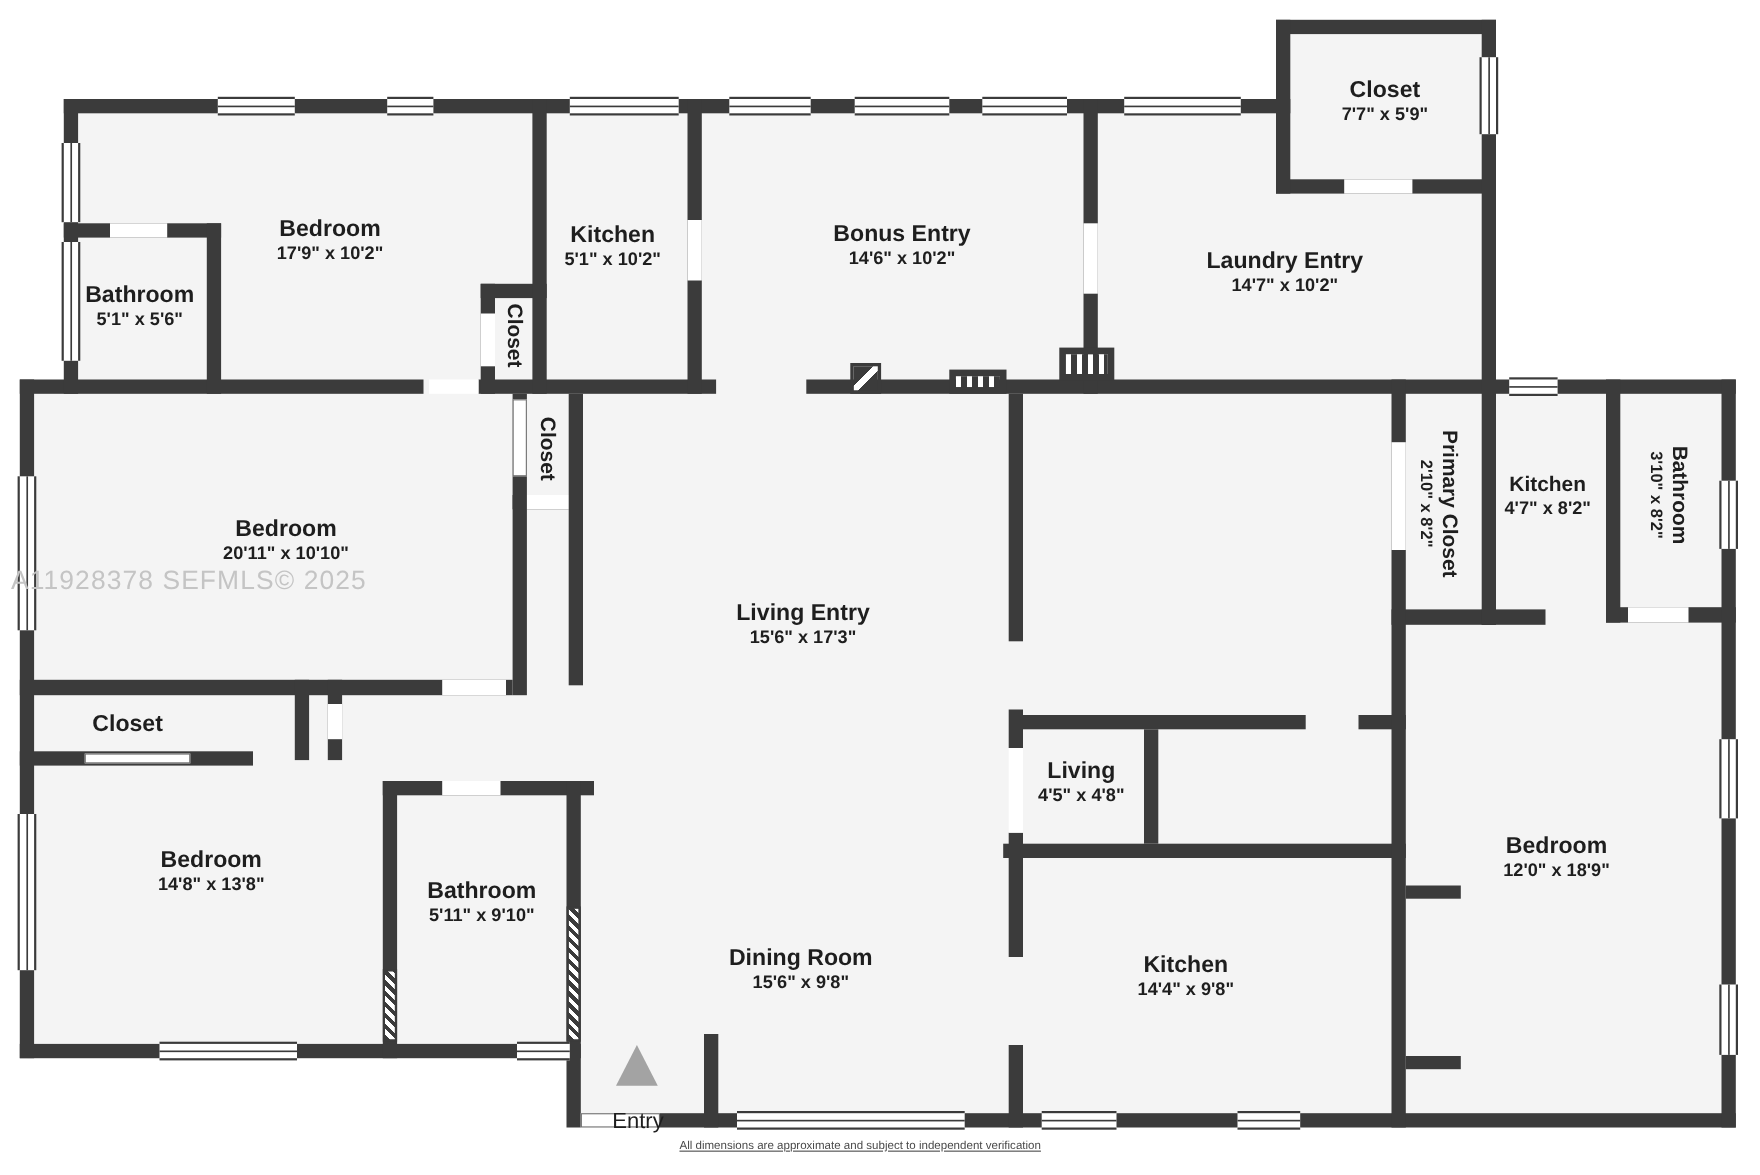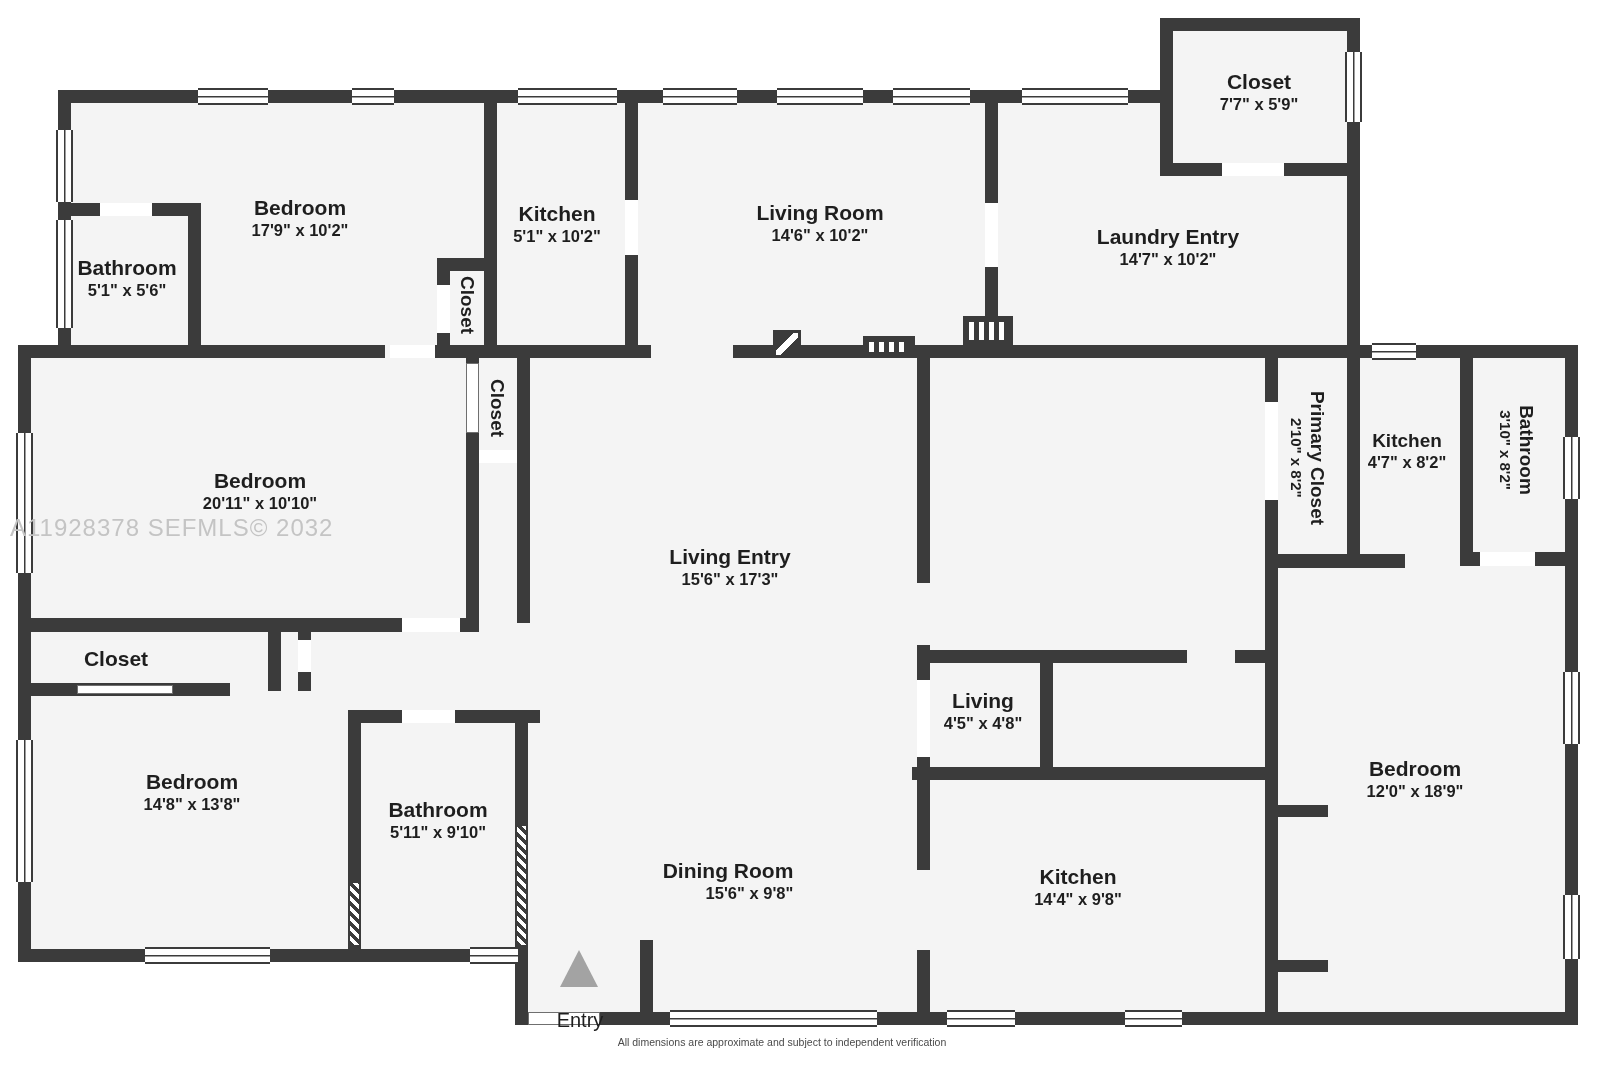--- a/index.html
+++ b/index.html
@@ -27,21 +27,21 @@
   .lbl.small .nm{font-size:19px;}
   .lbl.vert{writing-mode:vertical-rl;}
   .lbl.vert .nm{font-size:19px;}
   .lbl.vert .dm{font-size:15px;}
   #watermark{position:absolute;left:10px;top:514px;font-size:24px;color:#c4c4c4;letter-spacing:1px;font-weight:400;}
   #entry-arrow{position:absolute;left:560px;top:950px;width:0;height:0;
       border-left:19px solid transparent;border-right:19px solid transparent;border-bottom:37px solid #a3a3a3;}
   #entry-label{position:absolute;left:580px;top:1020px;transform:translate(-50%,-50%);
       font-size:20px;font-weight:400;color:#1e1e1e;}
   #disclaimer{position:absolute;left:782px;top:1036px;transform:translateX(-50%);
-      font-size:10.5px;color:#4a4a4a;}
+      font-size:10.5px;color:#4a4a4a;text-decoration:underline;}
 </style>
 </head>
 <body>
 
 <div id="plan">
 
   <div class="fl" style="left:58px;top:95px;width:1302px;height:263px;"></div>
   <div class="fl" style="left:1165px;top:25px;width:192px;height:145px;"></div>
   <div class="fl" style="left:25px;top:350px;width:1550px;height:668px;"></div>
   <div style="position:absolute;left:0px;top:962px;width:515px;height:106px;background:#fff;"></div>
@@ -154,21 +154,21 @@
     <div class="dm">5'1" x 5'6"</div>
   </div>
   <div class="lbl" style="left:557px;top:225px;">
     <div class="nm">Kitchen</div>
     <div class="dm">5'1" x 10'2"</div>
   </div>
   <div class="lbl vert" style="left:467px;top:305px;transform:translate(-50%,-50%);">
     <div class="nm">Closet</div>
   </div>
   <div class="lbl" style="left:820px;top:224px;">
-    <div class="nm">Living Room</div>
+    <div class="nm">Bonus Entry</div>
     <div class="dm">14'6" x 10'2"</div>
   </div>
   <div class="lbl" style="left:1168px;top:248px;">
     <div class="nm">Laundry Entry</div>
     <div class="dm">14'7" x 10'2"</div>
   </div>
   <div class="lbl" style="left:260px;top:492px;">
     <div class="nm">Bedroom</div>
     <div class="dm">20'11" x 10'10"</div>
   </div>
@@ -195,35 +195,35 @@
     <div class="nm">Closet</div>
   </div>
   <div class="lbl" style="left:192px;top:793px;">
     <div class="nm">Bedroom</div>
     <div class="dm">14'8" x 13'8"</div>
   </div>
   <div class="lbl" style="left:438px;top:821px;">
     <div class="nm">Bathroom</div>
     <div class="dm">5'11" x 9'10"</div>
   </div>
-  <div class="lbl" style="left:728px;top:882px;text-align:right;">
+  <div class="lbl" style="left:728px;top:882px;">
     <div class="nm">Dining Room</div>
     <div class="dm">15'6" x 9'8"</div>
   </div>
   <div class="lbl" style="left:983px;top:712px;">
     <div class="nm">Living</div>
     <div class="dm">4'5" x 4'8"</div>
   </div>
   <div class="lbl" style="left:1078px;top:888px;">
     <div class="nm">Kitchen</div>
     <div class="dm">14'4" x 9'8"</div>
   </div>
   <div class="lbl" style="left:1415px;top:780px;">
     <div class="nm">Bedroom</div>
     <div class="dm">12'0" x 18'9"</div>
   </div>
 
-  <div id="watermark">A11928378  SEFMLS© 2032</div>
+  <div id="watermark">A11928378  SEFMLS© 2025</div>
   <div id="entry-arrow"></div>
   <div id="entry-label">Entry</div>
   <div id="disclaimer">All dimensions are approximate and subject to independent verification</div>
 
 </div>
 
 </body></html>

